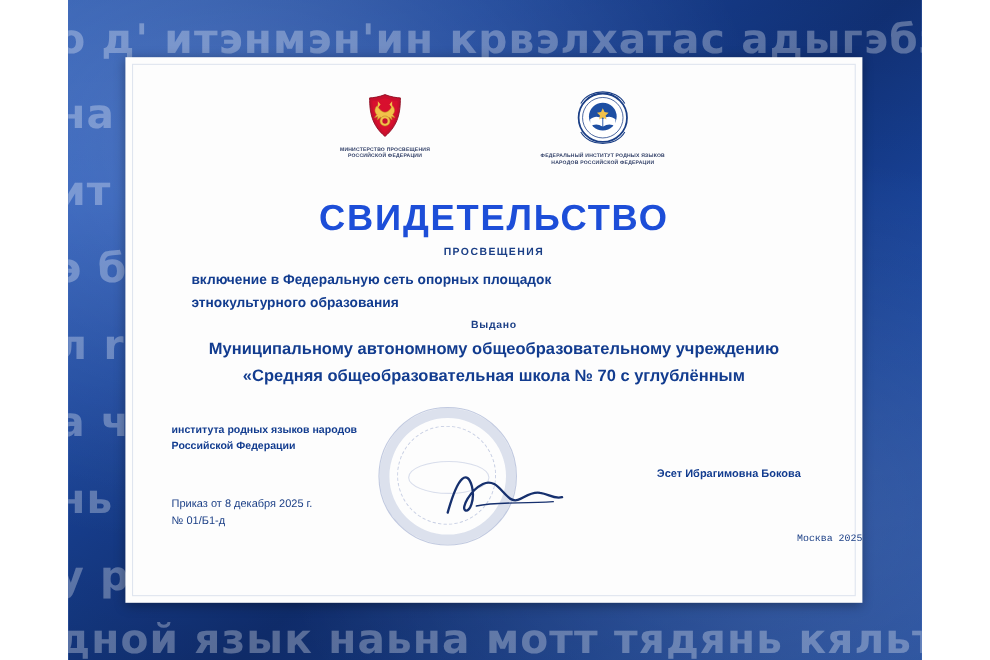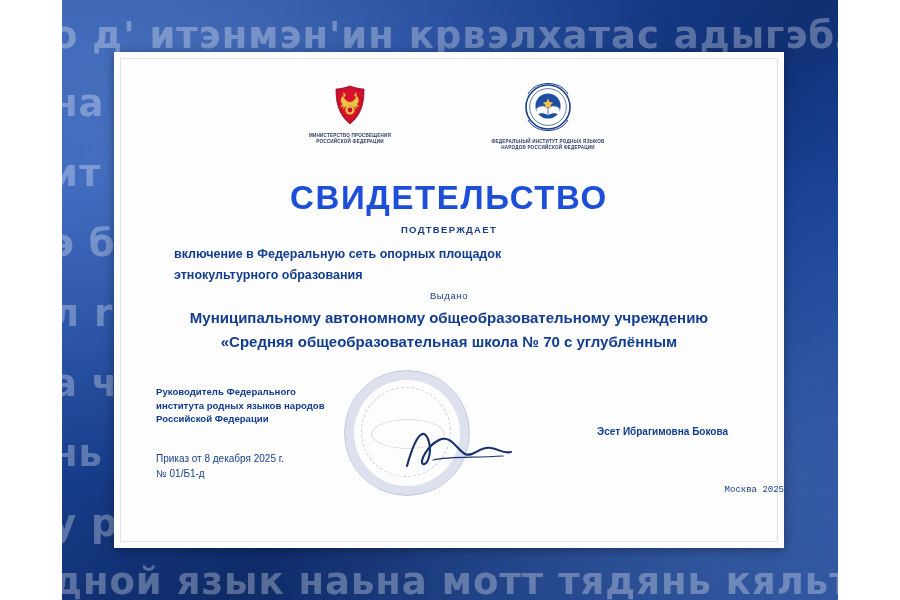--- a/index.html
+++ b/index.html
@@ -148,21 +148,21 @@
     font-weight: 700;
     line-height: 1.65;
   }
   #issued-label {
     position: absolute;
     left: 0; right: 0;
     top: 238px;
     text-align: center;
     color: #1b3f86;
     font-size: 9.5px;
-    font-weight: 400;
+    font-weight: 700;
     letter-spacing: 0.6px;
   }
   #recipient {
     position: absolute;
     left: 26px; right: 26px;
     top: 254px;
     text-align: center;
     color: #123c8f;
     font-size: 15px;
     font-weight: 700;
@@ -308,21 +308,21 @@
           <div class="emblem-caption">
             <div>ФЕДЕРАЛЬНЫЙ ИНСТИТУТ РОДНЫХ ЯЗЫКОВ</div>
             <div>НАРОДОВ РОССИЙСКОЙ ФЕДЕРАЦИИ</div>
           </div>
         </div>
 
       </div>
 
       <div id="title">СВИДЕТЕЛЬСТВО</div>
 
-      <div id="confirms">ПОДТВЕРЖДАЕТ</div>
+      <div id="confirms">ПРОСВЕЩЕНИЯ</div>
 
       <div id="purpose">
         <div>включение в Федеральную сеть опорных площадок</div>
         <div>этнокультурного образования</div>
       </div>
 
       <div id="issued-label">Выдано</div>
 
       <div id="recipient">
         <div>Муниципальному автономному общеобразовательному учреждению</div>
@@ -332,21 +332,20 @@
       <div id="stamp">
         <div class="stamp-arc"></div>
       </div>
 
       <svg id="signature" viewBox="0 0 150 60">
         <path d="M8 46 C18 10 26 8 30 22 C33 34 28 46 24 44 C20 42 28 26 40 20 C52 14 58 30 66 34 C74 38 80 26 92 28 C100 29 104 34 112 32" fill="none" stroke="#16306e" stroke-width="2.1" stroke-linecap="round"></path>
         <path d="M34 40 C52 36 72 38 104 36" fill="none" stroke="#16306e" stroke-width="1.2" stroke-linecap="round"></path>
       </svg>
 
       <div id="signer-role">
-        <div>Руководитель Федерального</div>
         <div>института родных языков народов</div>
         <div>Российской Федерации</div>
       </div>
 
       <div id="signer-name">Эсет Ибрагимовна Бокова</div>
 
       <div id="order-info">
         <div>Приказ от 8 декабря 2025 г.</div>
         <div>№ 01/Б1-д</div>
       </div>

